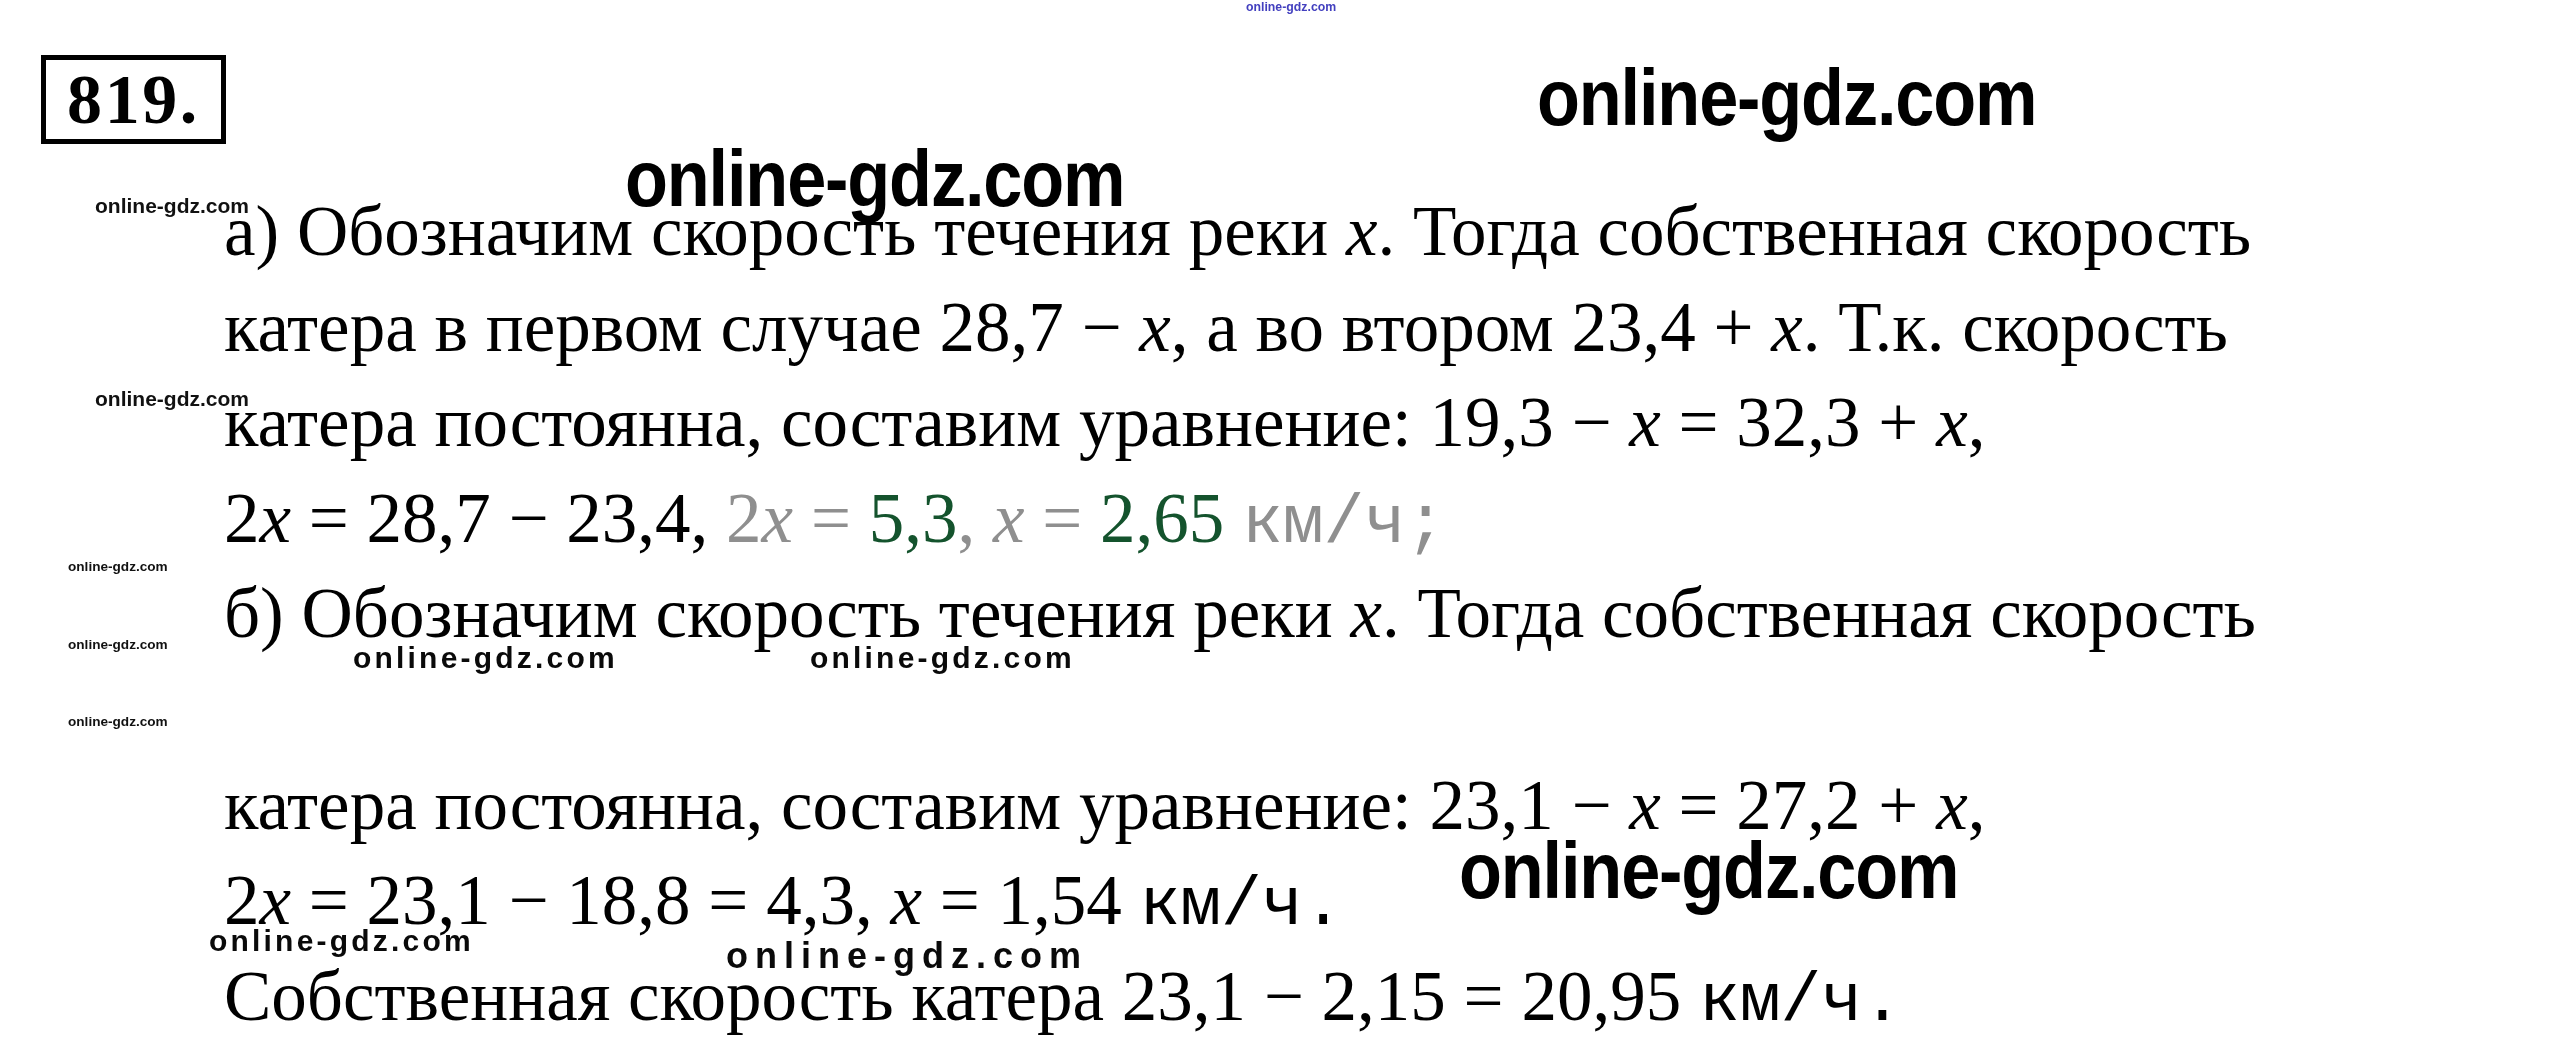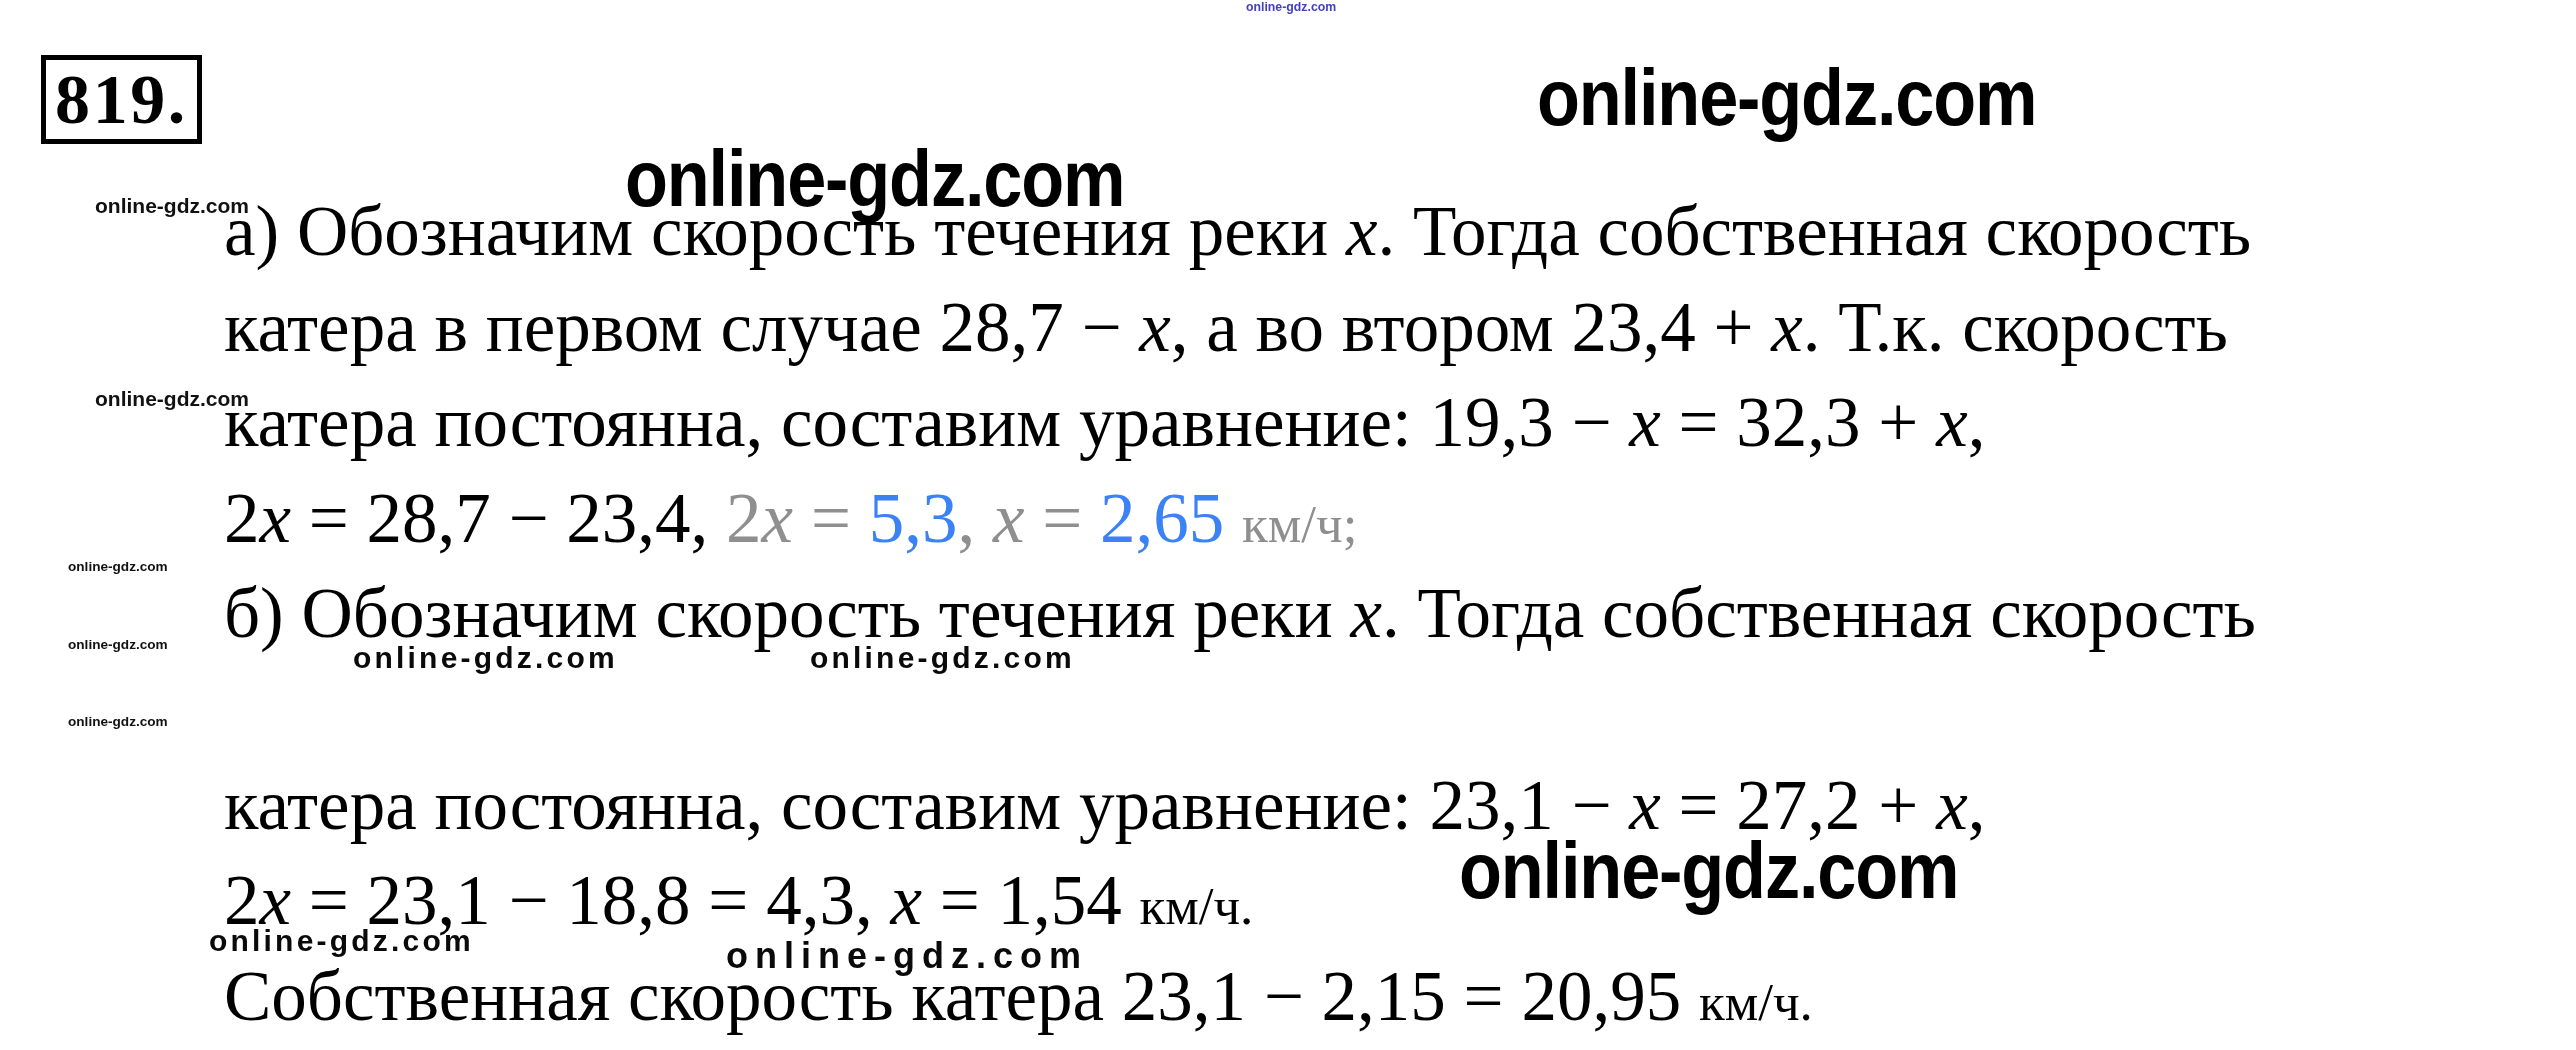--- a/index.html
+++ b/index.html
@@ -7,21 +7,21 @@
     position:relative;
     width:2576px;height:1050px;
     background:#ffffff;
     overflow:hidden;
     font-family:"Liberation Serif", serif;
     color:#000;
   }
   
   .num-box{
     position:absolute;left:41px;top:55px;
-    width:161px;height:89px;
+    width:185px;height:89px;
     border:5.2px solid #000;
     box-sizing:border-box;
     display:flex;align-items:center;justify-content:center;
     background:#fff;
   }
   .num-box span{
     font-family:"Liberation Serif", serif;
     font-weight:700;
     font-size:70px;line-height:1;
     letter-spacing:2.6px;
@@ -29,23 +29,23 @@
   
   .line{
     position:absolute;left:224px;
     font-family:"Liberation Serif", serif;
     font-size:71px;line-height:71px;
     white-space:nowrap;
     color:#000;
     letter-spacing:0px;
   }
   .line .it{font-style:italic;}
-  .line .small{font-size:53px;}
+  .line .small{font-size:68px;font-family:Liberation Mono, monospace;}
   .line .g1{color:#8f8f8f;}
-  .line .g2{color:#3b82f6;}
+  .line .g2{color:#14532d;}
   
   .wm{
     position:absolute;
     font-family:"Liberation Sans", sans-serif;
     line-height:1;
     white-space:nowrap;
     color:#000;
   }
   .wm-large{
     font-size:79px;font-weight:700;letter-spacing:-1.3px;

